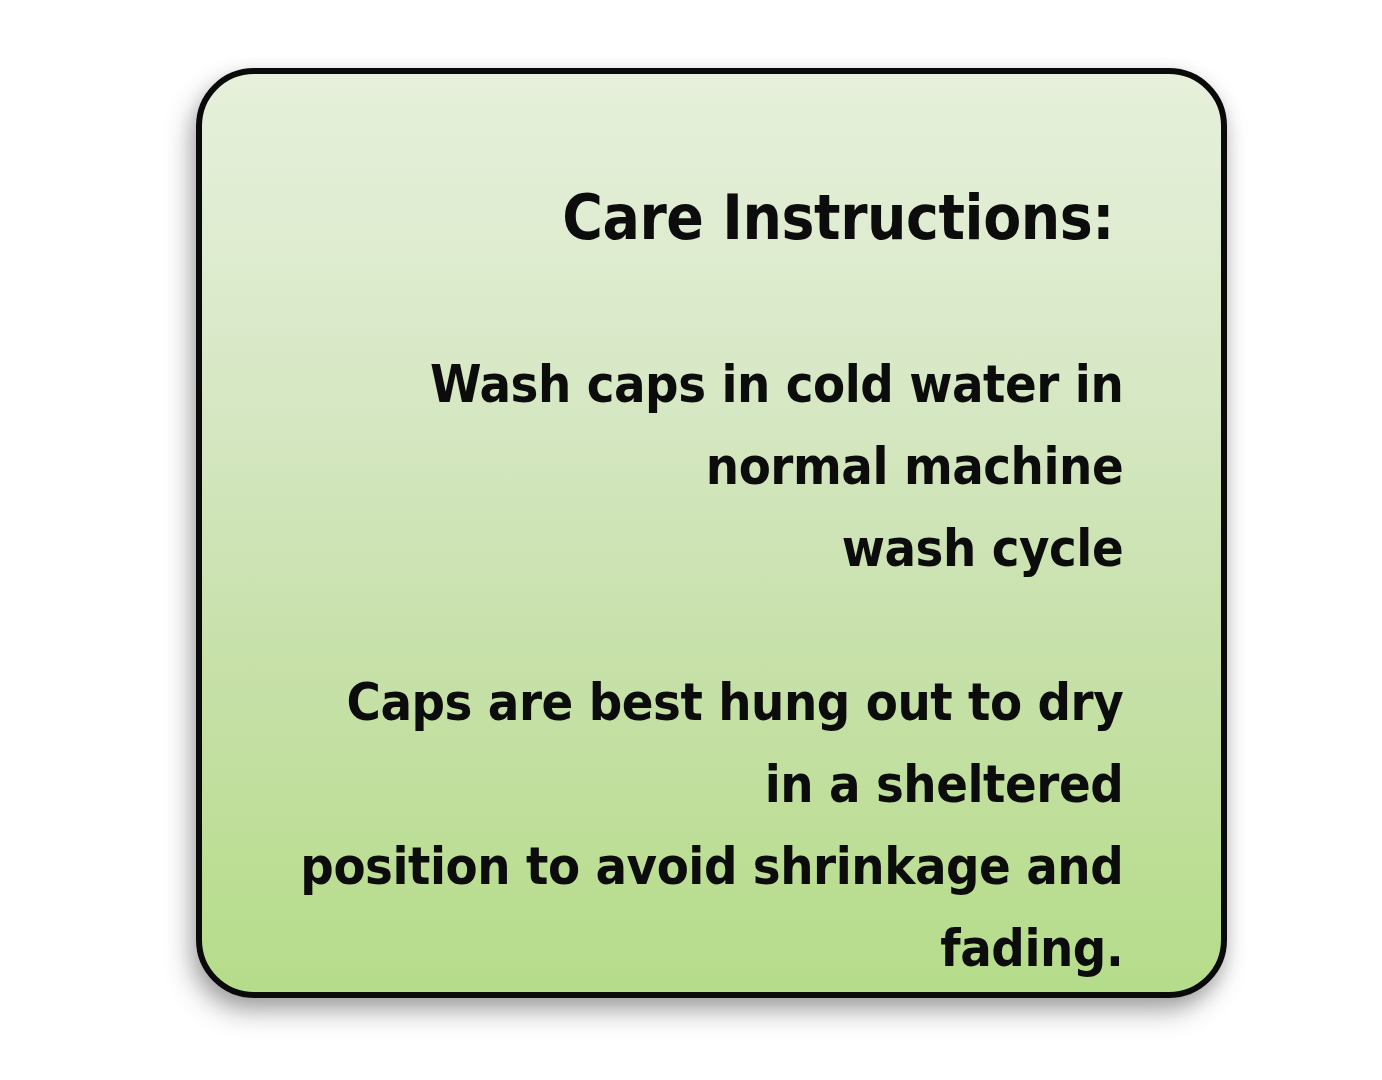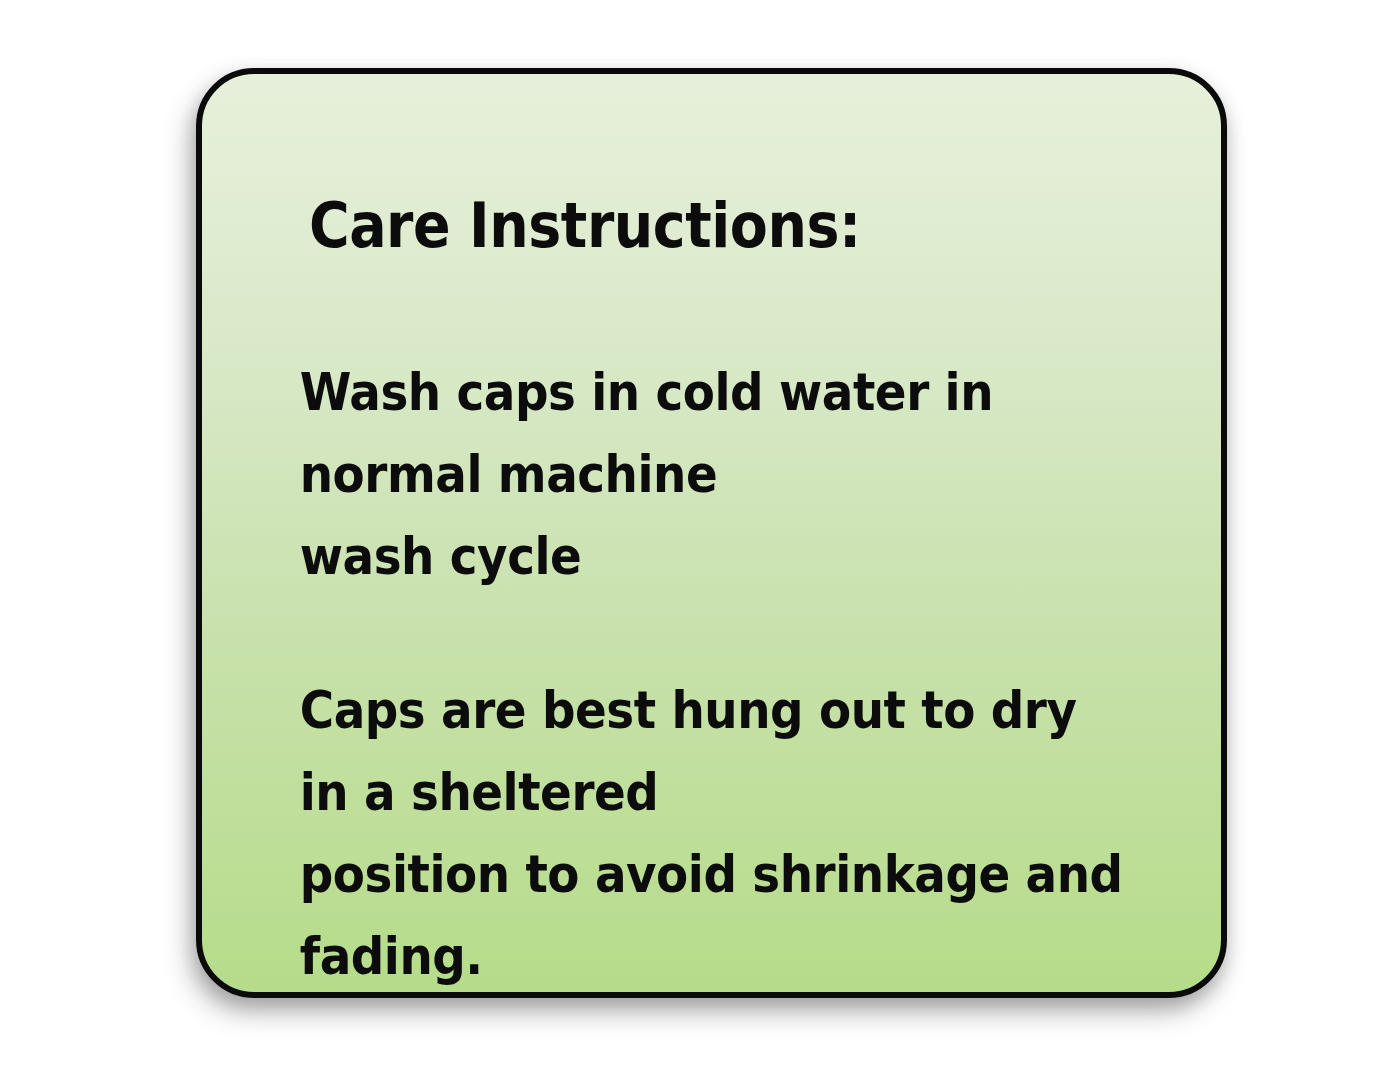--- a/index.html
+++ b/index.html
@@ -45,22 +45,22 @@
                  0px  6px 16px rgba(90, 90, 90, 0.22);
     overflow: hidden;
   }
 
   #card-inner {
     position: absolute;
     left: 0;
     top: 0;
     right: 0;
     bottom: 0;
-    padding: 16px 52px;
-    text-align: left;
+    padding: 8px 52px;
+    text-align: right;
     color: #0c0c0c;
   }
 
   
   .hand {
     font-family: "DejaVu Sans", sans-serif;
     font-weight: 600;
     letter-spacing: -0.5px;
     -webkit-font-smoothing: antialiased;
   }

